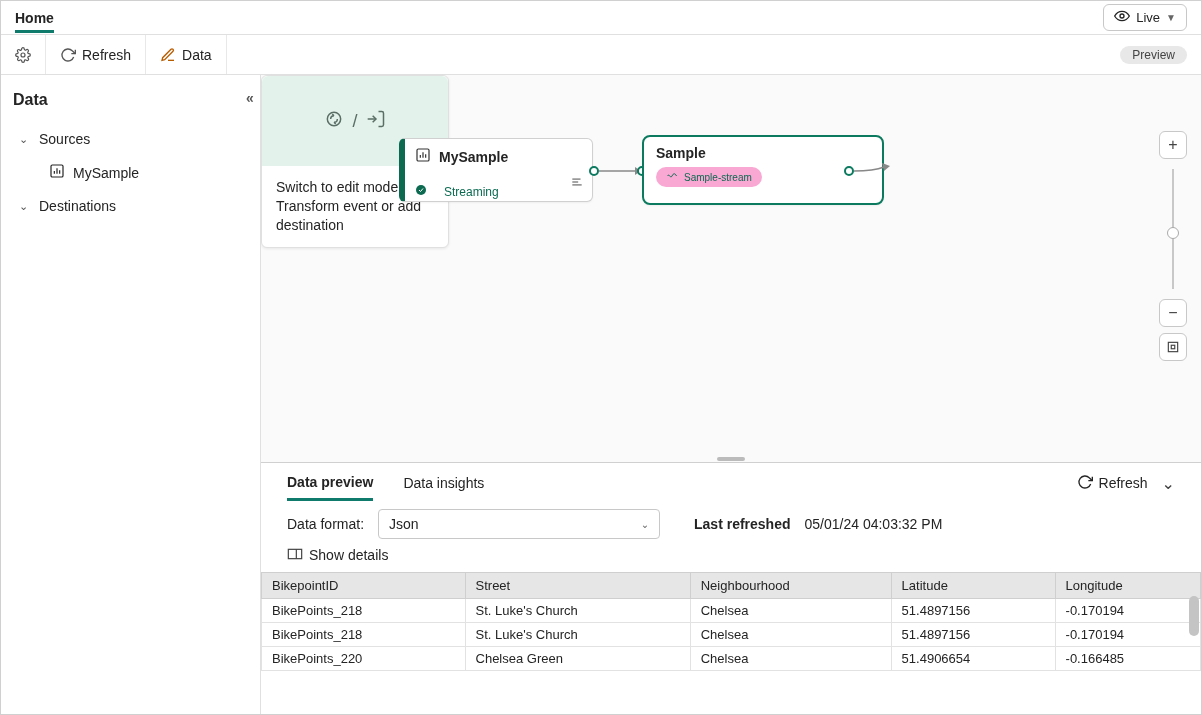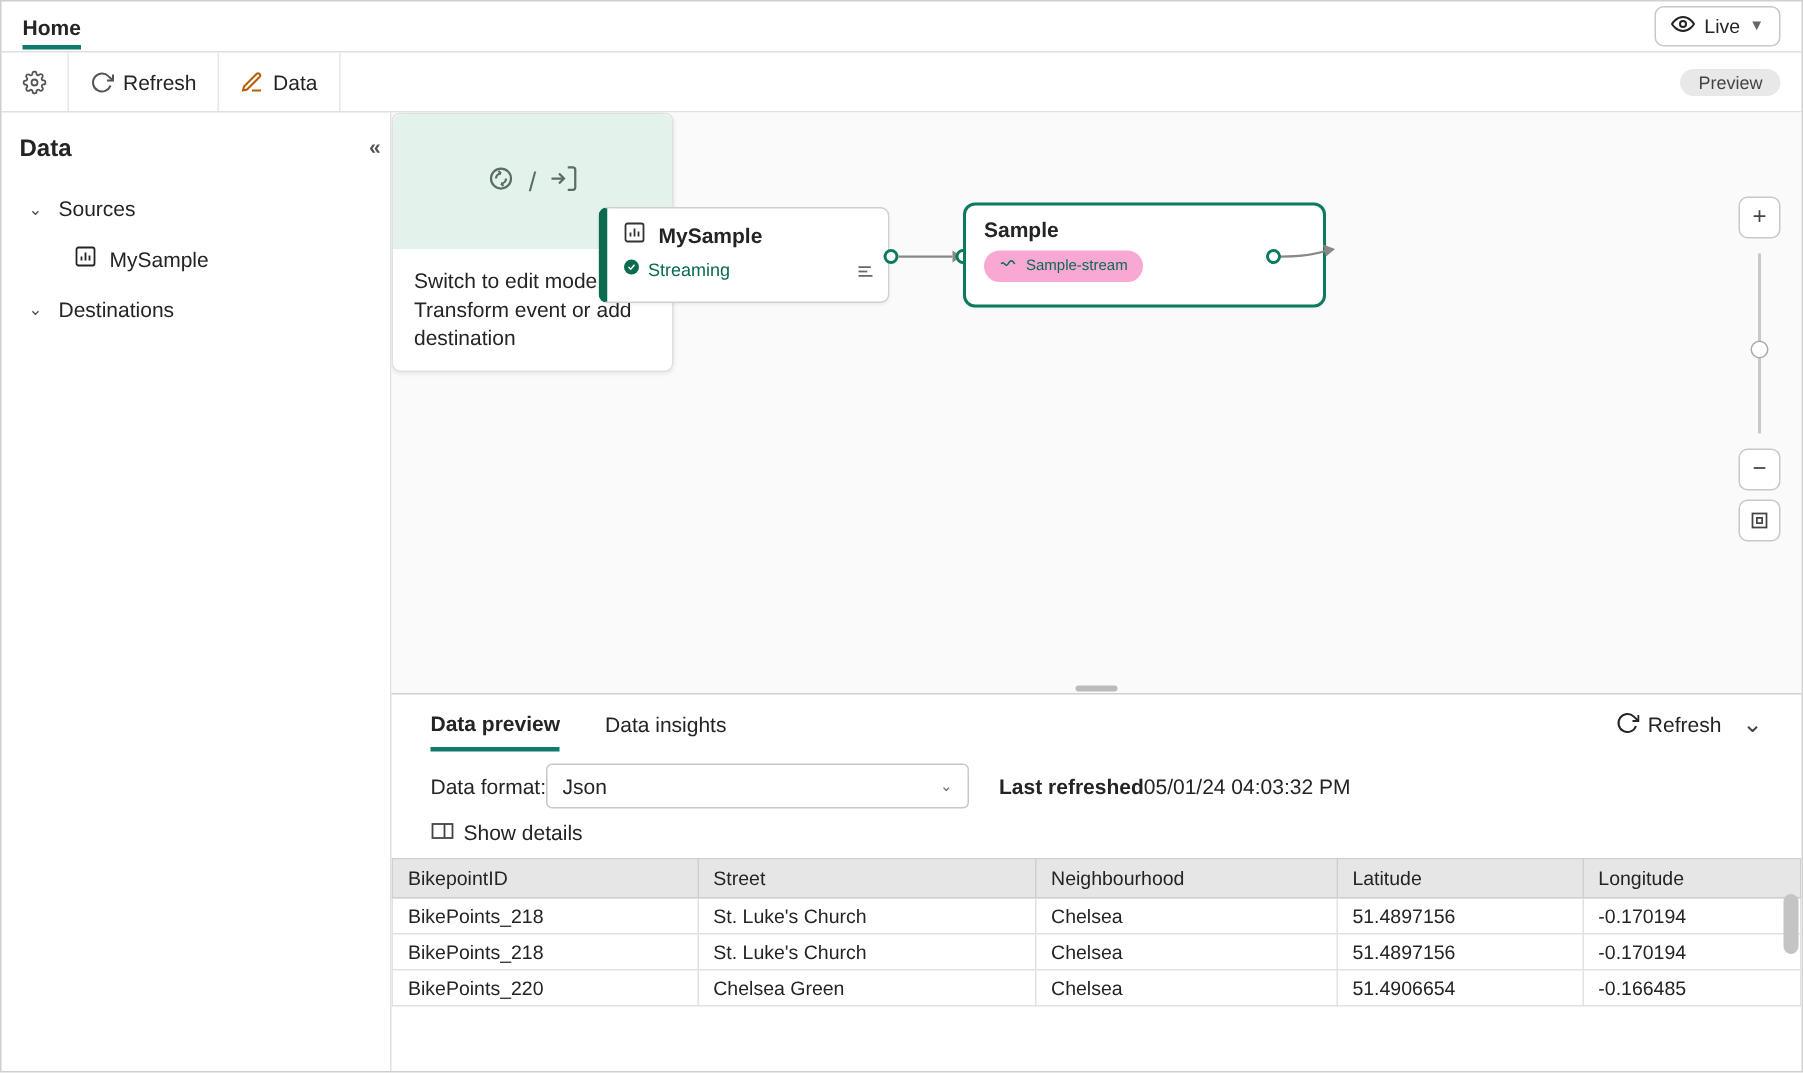--- a/index.html
+++ b/index.html
@@ -28,21 +28,21 @@
 .side-sub { padding-left: 36px; }
 .side-arrow { color:#555; font-size:11px; width:12px;}
 
 
 .canvas-outer { flex:1; display:flex; flex-direction:column; position:relative;}
 .canvas { flex:1; position:relative; background:#fafafa; overflow:hidden; }
 
 .node { position:absolute; background:#fff; border:1px solid #d0d0d0; border-radius:6px; box-shadow:0 1px 2px rgba(0,0,0,0.05); }
 .node-source { left:138px; top:63px; width:194px; height:64px; border-left:6px solid #0b6a50; padding:8px 10px;}
 .node-source .title { font-size:14px; font-weight:600; display:flex; align-items:center; gap:8px;}
-.node-source .sub { font-size:12px; color:#0b6a50; display:flex; align-items:center; gap:5px; margin-top:6px;}
+.node-source .sub { font-size:12px; color:#0b6a50; display:flex; align-items:center; gap:17px; margin-top:18px;}
 .node-source .more { position:absolute; right:8px; bottom:8px; color:#666; cursor:pointer;}
 
 .node-mid { left:381px; top:60px; width:242px; height:70px; border:2px solid #0b7a5f; padding:8px 12px; border-radius:8px;}
 .node-mid .title { font-size:14px; font-weight:600;}
 .node-mid .chip { display:inline-flex; align-items:center; gap:6px; background:#f9a8d4; color:#0b6a50; border-radius:12px; padding:3px 10px; font-size:10px; margin-top:6px;}
 
 .node-dest { left:629px; top:16px; width:188px; background:#fff; border:1px solid #e0e0e0; border-radius:6px; box-shadow:0 1px 3px rgba(0,0,0,0.08); }
 .node-dest .ic-row { height:90px; background:#e3f3ec; display:flex; align-items:center; justify-content:center; gap:8px; color:#5a6e66; border-radius:6px 6px 0 0; font-size:18px;}
 .node-dest .msg { padding:12px 14px; font-size:14px; line-height:1.35;}
 
@@ -58,21 +58,21 @@
 
 
 .bottom { height:252px; border-top:1px solid #d0d0d0; display:flex; flex-direction:column;}
 .bottom-tabs { display:flex; align-items:center; padding:0 26px; height:40px;}
 .btab { padding:8px 0; margin-right:30px; font-size:14px; cursor:pointer;}
 .btab.active { font-weight:600; border-bottom:3px solid #0f7b6c;}
 .bottom-tabs .spacer { flex:1;}
 .refresh2 { display:flex; align-items:center; gap:6px; font-size:14px; cursor:pointer;}
 .expand-icon { margin-left:14px; cursor:pointer; color:#444;}
 
-.meta-row { display:flex; align-items:center; padding:6px 26px; font-size:14px; }
+.meta-row { display:flex; align-items:center; padding:6px 26px; font-size:14px; gap:14px;}
 .sel { width:282px; height:30px; border:1px solid #c8c8c8; border-radius:4px; display:flex; align-items:center; justify-content:space-between; padding:0 10px; cursor:pointer;}
 .meta-row2 { display:flex; align-items:center; justify-content:space-between; padding:2px 26px 8px 26px; font-size:14px;}
 .show-details { display:flex; gap:6px; cursor:pointer;}
 
 .grid { flex:1; overflow:auto; position:relative;}
 table { width:100%; border-collapse:collapse; font-size:13px;}
 th { text-align:left; background:#e6e6e6; border:1px solid #cfcfcf; padding:5px 10px; font-weight:400;}
 td { border:1px solid #e2e2e2; padding:4px 10px;}
 .scrollbar { position:absolute; right:2px; top:24px; width:10px; height:40px; background:#c4c4c4; border-radius:5px;}
 

